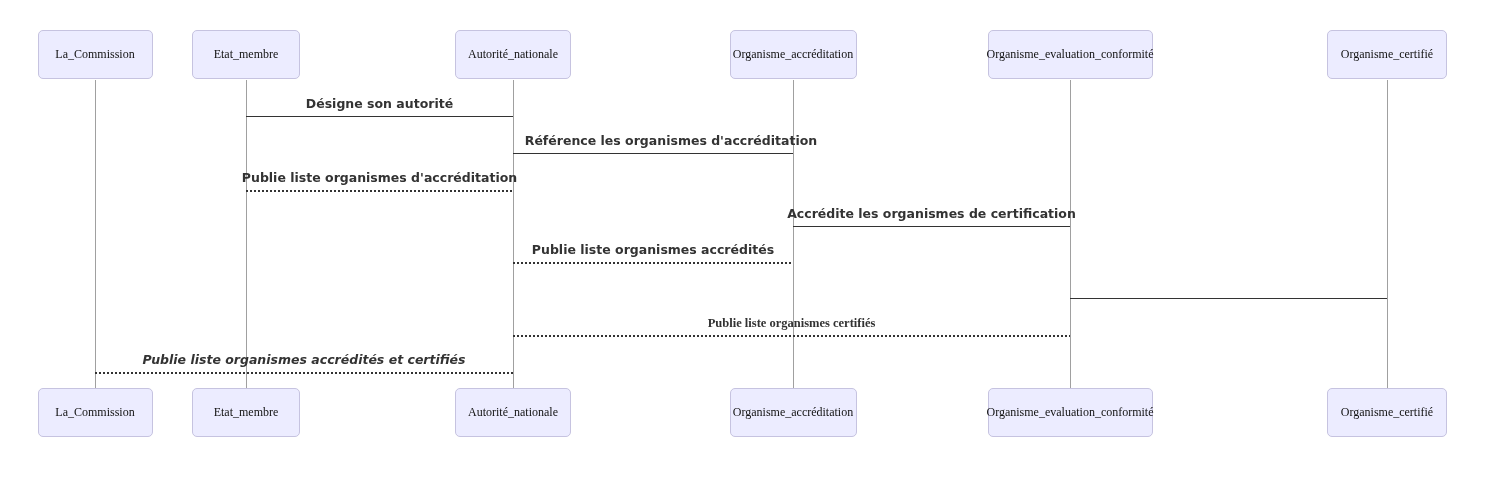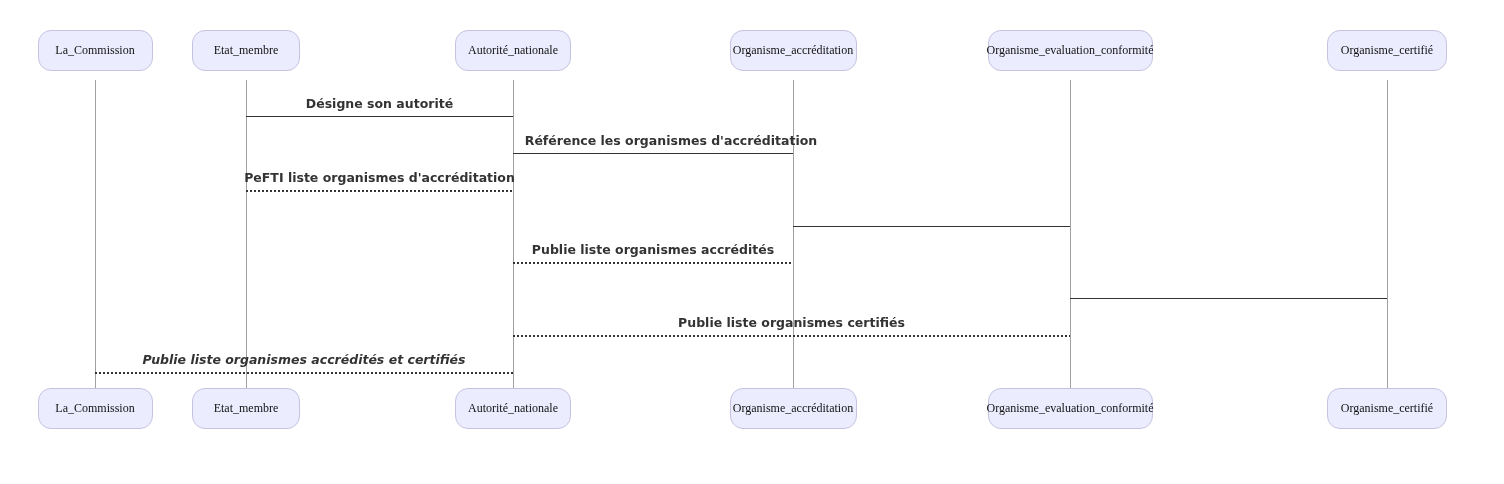--- a/index.html
+++ b/index.html
@@ -6,24 +6,24 @@
   .stage {
     position: relative;
     width: 1504px;
     height: 484px;
     background: #ffffff;
     overflow: hidden;
     font-family: "Liberation Sans", sans-serif;
   }
   .actor-box {
     position: absolute;
-    height: 41px;
+    height: 49px;
     background: #ECECFF;
     border: 1px solid #c6c3e0;
-    border-radius: 13px;
+    border-radius: 5px;
     display: flex;
     align-items: center;
     justify-content: center;
     font-family: "Liberation Serif", serif;
     font-size: 12px;
     color: #111111;
     white-space: nowrap;
     box-sizing: border-box;
   }
   .lifeline {
@@ -97,22 +97,23 @@
       <span>Organisme_certifié</span>
     </div>
     <div class="actor-box" style="left: 1327px; top: 388px; width: 120px;">
       <span>Organisme_certifié</span>
     </div>
     <div class="msg-line solid" style="left: 246px; top: 116px; width: 267px;"></div>
     <div class="msg-label" style="left: 379.5px; top: 97px; text-align: right;">Désigne son autorité</div>
     <div class="msg-line solid" style="left: 513px; top: 153px; width: 280px;"></div>
     <div class="msg-label" style="left: 653px; top: 134px; padding-left: 36px;">Référence les organismes d'accréditation</div>
     <div class="msg-line dashed" style="left: 246px; top: 190px; width: 267px;"></div>
-    <div class="msg-label" style="left: 379.5px; top: 171px;">PeFTI liste organismes d'accréditation</div>
+    <div class="msg-label" style="left: 379.5px; top: 171px;">Publie liste organismes d'accréditation</div>
     <div class="msg-line solid" style="left: 793px; top: 226px; width: 277px;"></div>
+    <div class="msg-label" style="left: 931.5px; top: 207px;">Accrédite les organismes de certification</div>
     <div class="msg-line dashed" style="left: 513px; top: 262px; width: 280px;"></div>
     <div class="msg-label" style="left: 653px; top: 243px;">Publie liste organismes accrédités</div>
     <div class="msg-line solid" style="left: 1070px; top: 298px; width: 317px;"></div>
     <div class="msg-line dashed" style="left: 513px; top: 335px; width: 557px;"></div>
-    <div class="msg-label" style="left: 791.5px; top: 316px;">Publie liste organismes certifiés</div>
+    <div class="msg-label" style="left: 791.5px; top: 316px; font-family: Liberation Serif, serif;">Publie liste organismes certifiés</div>
     <div class="msg-line dashed" style="left: 95px; top: 372px; width: 418px;"></div>
     <div class="msg-label" style="left: 304px; top: 353px; font-style: italic;">Publie liste organismes accrédités et certifiés</div>
   </div>
 
 </body></html>

